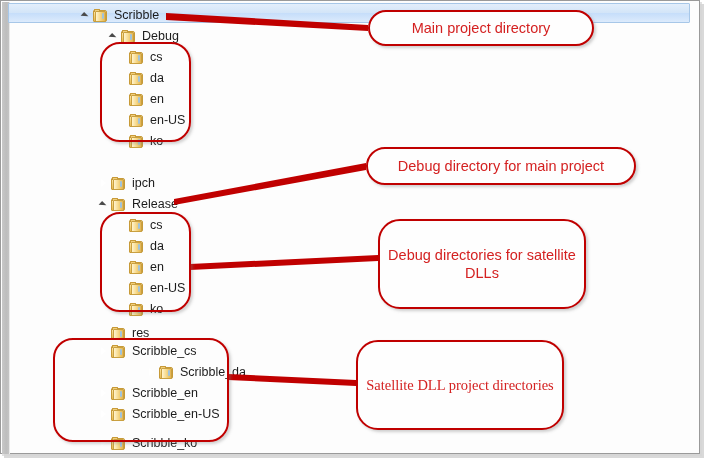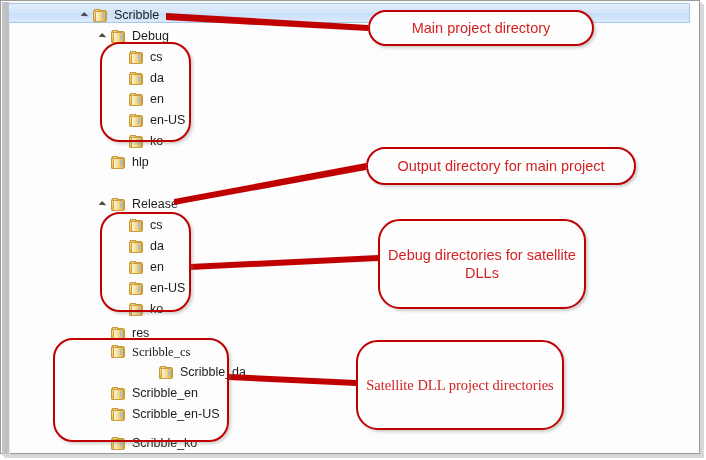--- a/index.html
+++ b/index.html
@@ -74,35 +74,35 @@
   <div class="frame-shadow2"></div>
 
   <div class="frame">
     <div class="gutter"></div>
     <div class="gutter-in"></div>
   </div>
 
   <div class="tree" id="tree">
       <div class="selrow" style="top: 2px;"></div>
       <div class="row" style="top: 3px;"><span style="display: inline-block; width: 71px;"></span><span class="exp open"></span><span class="fico"><span class="back"></span><span class="tab"></span><span class="front"></span><span class="spine"></span></span><span class="lbl">Scribble</span></div>
-      <div class="row" style="top: 24px;"><span style="display: inline-block; width: 89px;"></span><span class="exp open"></span><span class="fico"><span class="back"></span><span class="tab"></span><span class="front"></span><span class="spine"></span></span><span class="lbl">Debug</span></div>
+      <div class="row" style="top: 24px; padding-left: 10px;"><span style="display: inline-block; width: 89px;"></span><span class="exp open"></span><span class="fico"><span class="back"></span><span class="tab"></span><span class="front"></span><span class="spine"></span></span><span class="lbl">Debug</span></div>
       <div class="row" style="top: 45px;"><span style="display: inline-block; width: 107px;"></span><span class="exp "></span><span class="fico"><span class="back"></span><span class="tab"></span><span class="front"></span><span class="spine"></span></span><span class="lbl">cs</span></div>
       <div class="row" style="top: 66px;"><span style="display: inline-block; width: 107px;"></span><span class="exp "></span><span class="fico"><span class="back"></span><span class="tab"></span><span class="front"></span><span class="spine"></span></span><span class="lbl">da</span></div>
       <div class="row" style="top: 87px;"><span style="display: inline-block; width: 107px;"></span><span class="exp "></span><span class="fico"><span class="back"></span><span class="tab"></span><span class="front"></span><span class="spine"></span></span><span class="lbl">en</span></div>
       <div class="row" style="top: 108px;"><span style="display: inline-block; width: 107px;"></span><span class="exp "></span><span class="fico"><span class="back"></span><span class="tab"></span><span class="front"></span><span class="spine"></span></span><span class="lbl">en-US</span></div>
       <div class="row" style="top: 129px;"><span style="display: inline-block; width: 107px;"></span><span class="exp "></span><span class="fico"><span class="back"></span><span class="tab"></span><span class="front"></span><span class="spine"></span></span><span class="lbl">ko</span></div>
-      <div class="row" style="top: 150px;"><span style="display: inline-block; width: 89px;"></span><span class="exp "></span><span class="fico"><span class="back"></span><span class="tab"></span><span class="front"></span><span class="spine"></span></span><span class="lbl">hlp</span></div>
+      <div class="row" style="top: 171px;"><span style="display: inline-block; width: 89px;"></span><span class="exp closed"></span><span class="fico"><span class="back"></span><span class="tab"></span><span class="front"></span><span class="spine"></span></span><span class="lbl">ipch</span></div>
       <div class="row" style="top: 192px;"><span style="display: inline-block; width: 89px;"></span><span class="exp open"></span><span class="fico"><span class="back"></span><span class="tab"></span><span class="front"></span><span class="spine"></span></span><span class="lbl">Release</span></div>
       <div class="row" style="top: 213px;"><span style="display: inline-block; width: 107px;"></span><span class="exp "></span><span class="fico"><span class="back"></span><span class="tab"></span><span class="front"></span><span class="spine"></span></span><span class="lbl">cs</span></div>
       <div class="row" style="top: 234px;"><span style="display: inline-block; width: 107px;"></span><span class="exp "></span><span class="fico"><span class="back"></span><span class="tab"></span><span class="front"></span><span class="spine"></span></span><span class="lbl">da</span></div>
       <div class="row" style="top: 255px;"><span style="display: inline-block; width: 107px;"></span><span class="exp "></span><span class="fico"><span class="back"></span><span class="tab"></span><span class="front"></span><span class="spine"></span></span><span class="lbl">en</span></div>
       <div class="row" style="top: 276px;"><span style="display: inline-block; width: 107px;"></span><span class="exp "></span><span class="fico"><span class="back"></span><span class="tab"></span><span class="front"></span><span class="spine"></span></span><span class="lbl">en-US</span></div>
       <div class="row" style="top: 297px;"><span style="display: inline-block; width: 107px;"></span><span class="exp "></span><span class="fico"><span class="back"></span><span class="tab"></span><span class="front"></span><span class="spine"></span></span><span class="lbl">ko</span></div>
       <div class="row" style="top: 321px;"><span style="display: inline-block; width: 89px;"></span><span class="exp "></span><span class="fico"><span class="back"></span><span class="tab"></span><span class="front"></span><span class="spine"></span></span><span class="lbl">res</span></div>
-      <div class="row" style="top: 339px; font-family: Liberation Serif, serif;"><span style="display: inline-block; width: 89px;"></span><span class="exp closed"></span><span class="fico"><span class="back"></span><span class="tab"></span><span class="front"></span><span class="spine"></span></span><span class="lbl">Scribble_cs</span></div>
+      <div class="row" style="top: 339px;"><span style="display: inline-block; width: 89px;"></span><span class="exp closed"></span><span class="fico"><span class="back"></span><span class="tab"></span><span class="front"></span><span class="spine"></span></span><span class="lbl">Scribble_cs</span></div>
       <div class="row" style="top: 360px; margin-left: 48px;"><span style="display: inline-block; width: 89px;"></span><span class="exp closed"></span><span class="fico"><span class="back"></span><span class="tab"></span><span class="front"></span><span class="spine"></span></span><span class="lbl">Scribble_da</span></div>
       <div class="row" style="top: 402px;"><span style="display: inline-block; width: 89px;"></span><span class="exp closed"></span><span class="fico"><span class="back"></span><span class="tab"></span><span class="front"></span><span class="spine"></span></span><span class="lbl">Scribble_en-US</span></div>
       <div class="row" style="top: 381px;"><span style="display: inline-block; width: 89px;"></span><span class="exp closed"></span><span class="fico"><span class="back"></span><span class="tab"></span><span class="front"></span><span class="spine"></span></span><span class="lbl">Scribble_en</span></div>
       <div class="row" style="top: 431px;"><span style="display: inline-block; width: 89px;"></span><span class="exp closed"></span><span class="fico"><span class="back"></span><span class="tab"></span><span class="front"></span><span class="spine"></span></span><span class="lbl">Scribble_ko</span></div>
     </div>
 
   <div class="ann">
 
     <svg width="706" height="460" viewBox="0 0 706 460" style="position:absolute;left:0;top:0;">
 
@@ -116,21 +116,21 @@
     </svg>
 
     <div id="overlay">
         <div class="grpbox" style="left: 84px; top: 42px; width: 91px; height: 100px;"></div>
         <div class="grpbox" style="left: 84px; top: 212px; width: 91px; height: 100px;"></div>
         <div class="grpbox" style="left: 37px; top: 338px; width: 176px; height: 104px;"></div>
         <div class="callout" style="left: 352px; top: 10px; width: 226px; height: 36px;">
           <span>Main project directory</span>
         </div>
         <div class="callout" style="left: 350px; top: 147px; width: 270px; height: 38px;">
-          <span>Output directory for main project</span>
+          <span>Debug directory for main project</span>
         </div>
         <div class="callout" style="left: 362px; top: 219px; width: 208px; height: 90px;">
           <span>Debug directories for satellite DLLs</span>
         </div>
         <div class="callout" style="left: 340px; top: 340px; width: 208px; height: 90px; font-family: Liberation Serif, serif;">
           <span>Satellite DLL project directories</span>
         </div>
       </div>
   </div>
 </div>

